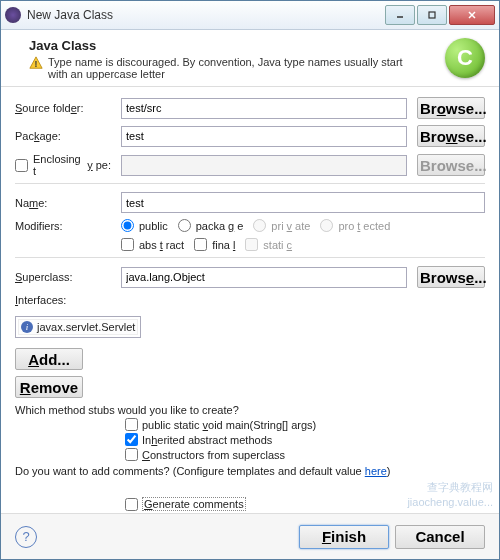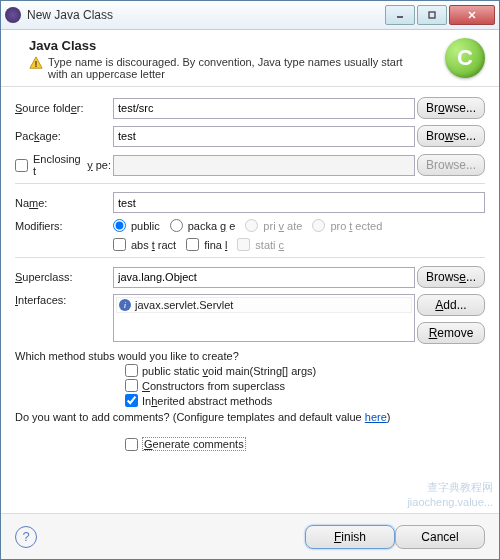--- a/index.html
+++ b/index.html
@@ -11,43 +11,43 @@
 .winbtns { display: flex; gap: 0; }
 .winbtn { width: 30px; height: 20px; border: 1px solid #8aa; background: linear-gradient(#eaf3f9, #cde2ee); border-radius: 2px; font-size: 10px; display: flex; align-items: center; justify-content: center; margin-left: 2px; cursor: pointer; }
 .winbtn.close { background: linear-gradient(#e9a0a0, #c85050); color: #fff; width: 46px; border-color: #a04040; }
 .winbtn.close svg { stroke: #fff; }
 .header { padding: 8px 28px 6px; background: #fff; border-bottom: 1px solid #ddd; position: relative; }
 .header-title { font-size: 13px; font-weight: bold; color: #222; margin-bottom: 3px; }
 .header-msg { font-size: 11px; color: #333; display: flex; align-items: flex-start; gap: 5px; max-width: 390px; }
 .warn-icon { flex: none; width: 14px; height: 14px; }
 .header-badge { position: absolute; right: 14px; top: 8px; width: 40px; height: 40px; border-radius: 50%; background: radial-gradient(circle at 30% 30%, #b8f080, #5eb020); display: flex; align-items: center; justify-content: center; color: #fff; font-size: 22px; font-weight: bold; box-shadow: inset -2px -2px 4px rgba(0,0,0,.2), 0 1px 3px rgba(0,0,0,.3); }
 .body { padding: 10px 14px 6px; font-size: 11px; color: #222; }
-.row { display: flex; align-items: center; margin-bottom: 6px; gap: 2px; }
+.row { display: flex; align-items: center; margin-bottom: 6px; gap: 10px; }
 .lbl { width: 96px; font-size: 11px; }
 .txt { flex: 1; height: 21px; border: 1px solid #aab; padding: 0 4px; font-size: 11px; background: #fff; }
 .txt:disabled { background: #f4f4f4; color: #999; }
-.btn { width: 68px; height: 22px; border: 1px solid #adadad; background: linear-gradient(#f5f5f5, #e1e1e1); font-size: 12px; border-radius: 8px; cursor: pointer; padding: 0 2px; }
+.btn { width: 68px; height: 22px; border: 1px solid #adadad; background: linear-gradient(#f5f5f5, #e1e1e1); font-size: 15px; border-radius: 2px; cursor: pointer; padding: 0 2px; font-weight: bold; }
 .btn:disabled { color: #999; cursor: default; }
 .chk-row { display: flex; align-items: center; gap: 4px; margin-bottom: 6px; }
 .chk-row input[type=checkbox] { margin: 0; }
 .sep { height: 1px; background: #ddd; margin: 4px 0 8px; }
 .radio-group { display: flex; gap: 10px; flex-wrap: wrap; align-items: center; justify-content: space-between; }
 .radio-group label { display: flex; align-items: center; gap: 3px; font-size: 11px; }
 .radio-group .disabled { color: #999; }
 input[type=radio], input[type=checkbox] { margin: 0 2px 0 0; }
 .listbox { flex: 1; height: 48px; border: 1px solid #aab; background: #fff; overflow: auto; padding: 2px; }
 .listitem { display: flex; align-items: center; gap: 4px; padding: 1px 2px; font-size: 11px; background: #fdfdfd; border: 1px solid #eee; }
 .info-icon { width: 12px; height: 12px; border-radius: 50%; background: #4a6db8; color: #fff; font-size: 9px; display: flex; align-items: center; justify-content: center; font-style: italic; font-family: Georgia, serif; flex: none; }
 .side-btns { display: flex; flex-direction: column; gap: 4px; }
 .stub-block { padding-left: 110px; }
 .stub-block .chk-row { margin-bottom: 2px; }
 .link { color: #0050c8; text-decoration: underline; cursor: pointer; }
 .footer { position: absolute; bottom: 0; left: 0; right: 0; height: 46px; border-top: 1px solid #ddd; background: #f6f6f6; display: flex; align-items: center; justify-content: space-between; padding: 0 14px; }
 .help-icon { width: 22px; height: 22px; border: 1.5px solid #5a7fc0; border-radius: 50%; color: #5a7fc0; display: flex; align-items: center; justify-content: center; font-size: 13px; cursor: pointer; }
-.footer-btns { display: flex; }
+.footer-btns { display: flex; gap: 6px; }
 .footer-btns .btn { width: 90px; height: 24px; }
 .footer-btns .btn.primary { border-color: #6a9edb; box-shadow: 0 0 2px #6a9edb; }
 .watermark { position: absolute; right: 6px; bottom: 50px; font-size: 11px; color: rgba(80,130,180,.35); pointer-events: none; text-align: right; line-height: 1.3; }
 .u { text-decoration: underline; }
 </style>
 </head>
 <body>
 
 <div class="window">
 
@@ -135,51 +135,51 @@
     </div>
 
     <div class="sep"></div>
 
     <div class="row">
       <span class="lbl"><span class="u">S</span>uperclass:</span>
       <input class="txt" value="java.lang.Object" style="">
       <button class="btn">Brows<span class="u">e</span>...</button>
     </div>
 
-    <div class="row" style="align-items:flex-start;">
+    <div class="row" style="align-items:flex-start;flex-direction:column;">
       <span class="lbl"><span class="u">I</span>nterfaces:</span>
       <div class="listbox">
         <div class="listitem">
           <span class="info-icon">i</span>
           <span>javax.servlet.Servlet</span>
         </div>
       </div>
       <div class="side-btns">
         <button class="btn"><span class="u">A</span>dd...</button>
         <button class="btn" style="margin-top:2px;"><span class="u">R</span>emove</button>
       </div>
     </div>
 
     <div style="margin:6px 0 2px;">Which method stubs would you like to create?</div>
     <div class="stub-block">
       <div class="chk-row">
           <input type="checkbox" style=""> 
           <span>public static <span class="u">v</span>oid main(String[] args)</span>
         </div>
       <div class="chk-row">
+          <input type="checkbox" checked="" style=""> 
+          <span>In<span class="u">h</span>erited abstract methods</span>
+        </div>
+      <div class="chk-row">
           <input type="checkbox" style=""> 
           <span><span class="u">C</span>onstructors from superclass</span>
         </div>
-      <div class="chk-row">
-          <input type="checkbox" checked="" style=""> 
-          <span>In<span class="u">h</span>erited abstract methods</span>
-        </div>
-    </div>
-
-    <div style="margin:4px 0 14px;">
+    </div>
+
+    <div style="margin:4px 0 20px;">
       <span>Do you want to add comments? (Configure templates and default value </span><span class="link">here</span><span>)</span>
     </div>
     <div class="stub-block">
       <div class="chk-row">
           <input type="checkbox" style=""> 
           <span style="border:1px dotted #888;padding:0 1px;"><span class="u">G</span>enerate comments</span>
         </div>
     </div>
 
   </div>

